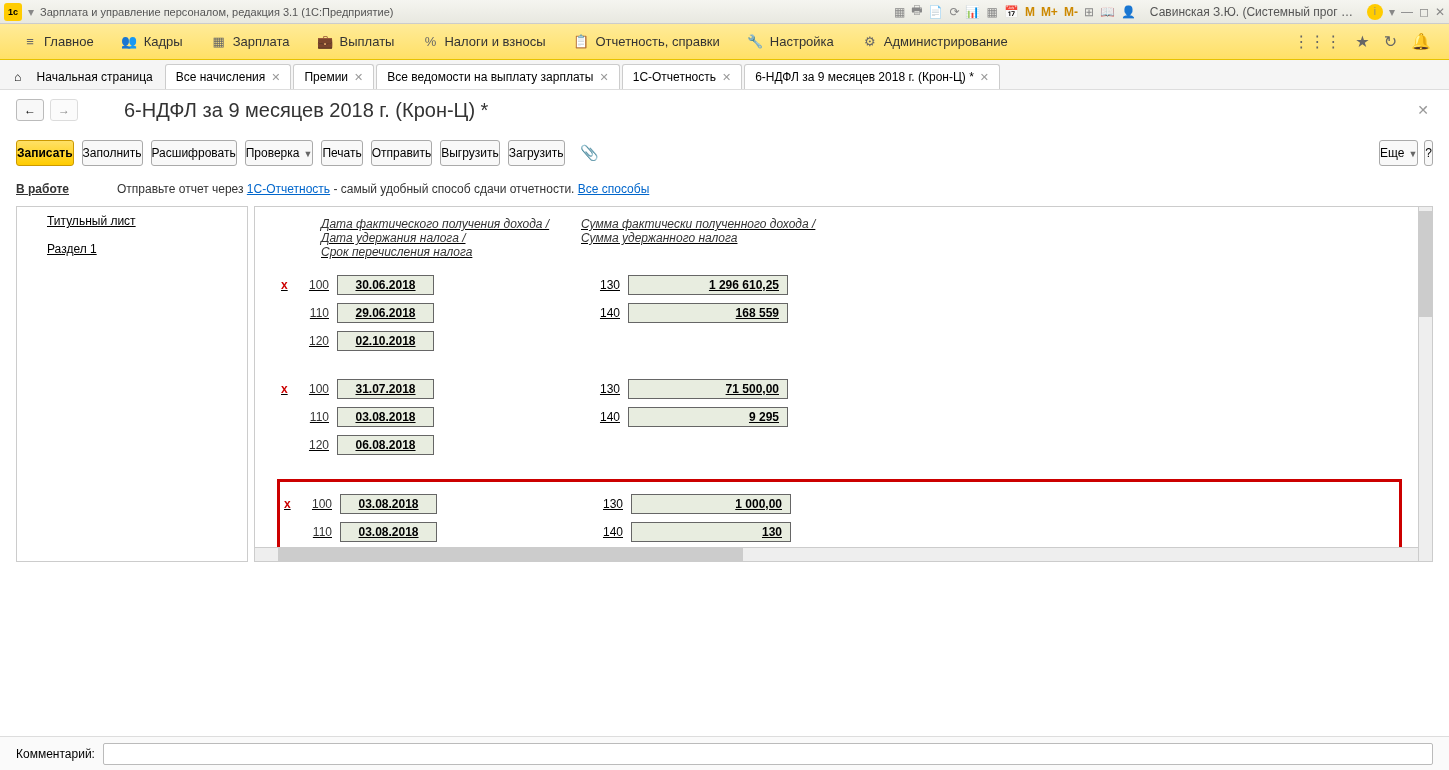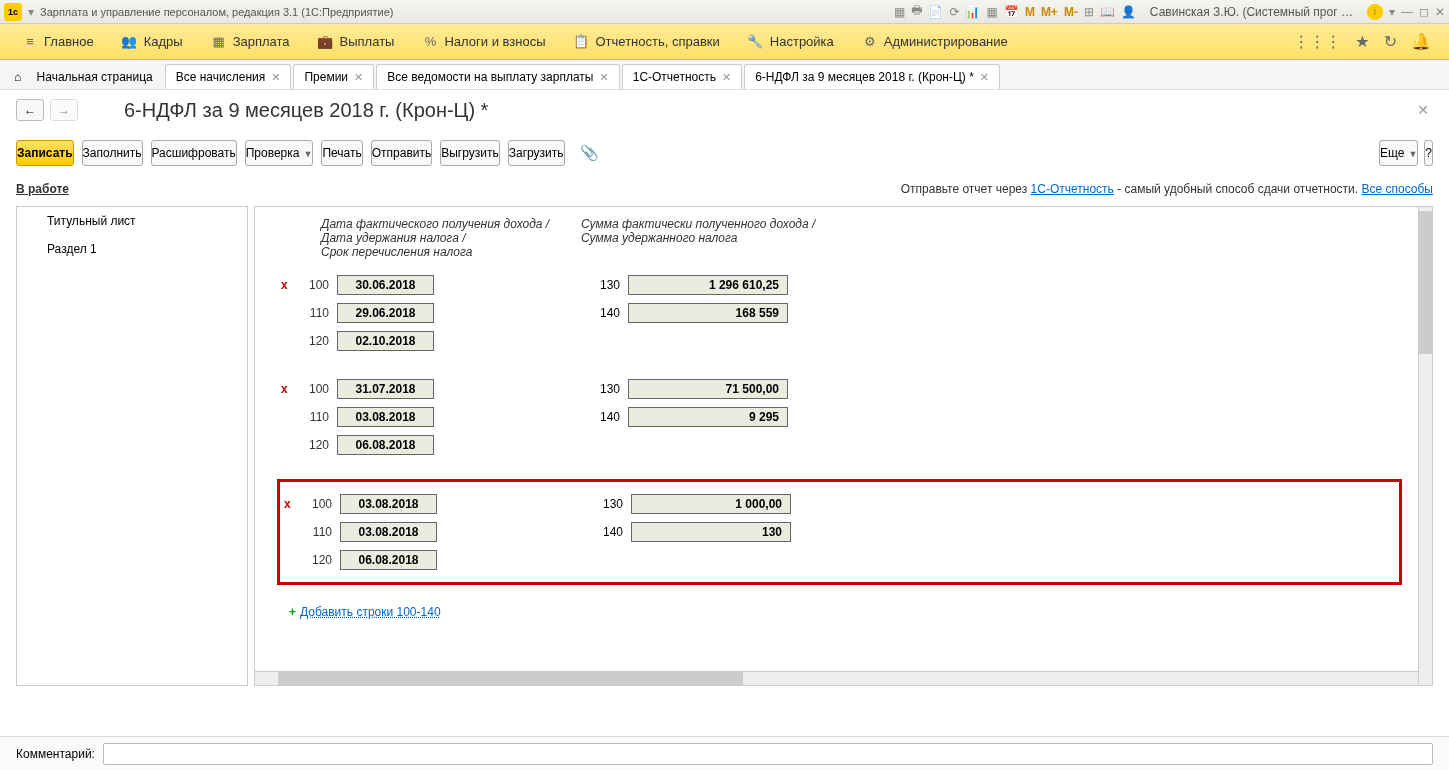--- a/index.html
+++ b/index.html
@@ -30,25 +30,25 @@
 .doc-title { font-size: 20px; margin-left: 40px; color: #333; }
 .close-doc { margin-left: auto; color: #999; font-size: 14px; cursor: pointer; padding: 4px; }
 
 .toolbar { display: flex; gap: 8px; margin: 18px 0 10px 0; align-items: center; }
 .btn { padding: 5px 0; border: 1px solid #aaa; background: #f8f8f8; cursor: pointer; font-size: 12px; border-radius: 3px; }
 .btn.primary { background: linear-gradient(#ffe066,#ffcc00); border-color: #cc9900; font-weight: bold; }
 .btn .dd { margin-left: 4px; font-size: 9px; color: #666; }
 .toolbar .attach { color: #888; font-size: 15px; cursor: pointer; padding: 4px 8px; }
 .toolbar .right-btns { margin-left: auto; display: flex; gap: 6px; }
 
-.status-row { display: flex; align-items: center; gap: 8px; padding: 6px 0 10px 0; font-size: 12px; color: #333; justify-content: space-between; }
+.status-row { display: flex; align-items: center; gap: 8px; padding: 6px 0 10px 0; font-size: 12px; color: #333; }
 .status-row .status { text-decoration: underline; font-weight: bold; }
 .status-row a { color: #0066cc; text-decoration: underline; cursor: pointer; }
 
-.workarea { display: flex; gap: 6px; height: 480px; }
+.workarea { display: flex; gap: 6px; height: 356px; text-decoration: underline; }
 .sidebar { width: 232px; border: 1px solid #ccc; background: #fff; }
 .sidebar .sitem { padding: 7px 30px; cursor: pointer; font-size: 12px; }
 .sidebar .sitem.active { background: #ffe680; }
 
 .formarea { flex: 1; border: 1px solid #ccc; background: #fff; overflow: auto; position: relative; padding: 0; }
 .form-scroll { padding: 10px 30px 10px 18px; }
 .section-title { font-size: 13px; font-weight: bold; text-align: center; max-width: 480px; margin: 0 auto 16px auto; line-height: 1.4; }
 .col-headers { display: flex; font-style: italic; font-size: 12px; color: #333; margin-bottom: 12px; margin-left: 48px; }
 .col-headers .ch1 { width: 260px; }
 .col-headers .ch2 { width: 260px; }

